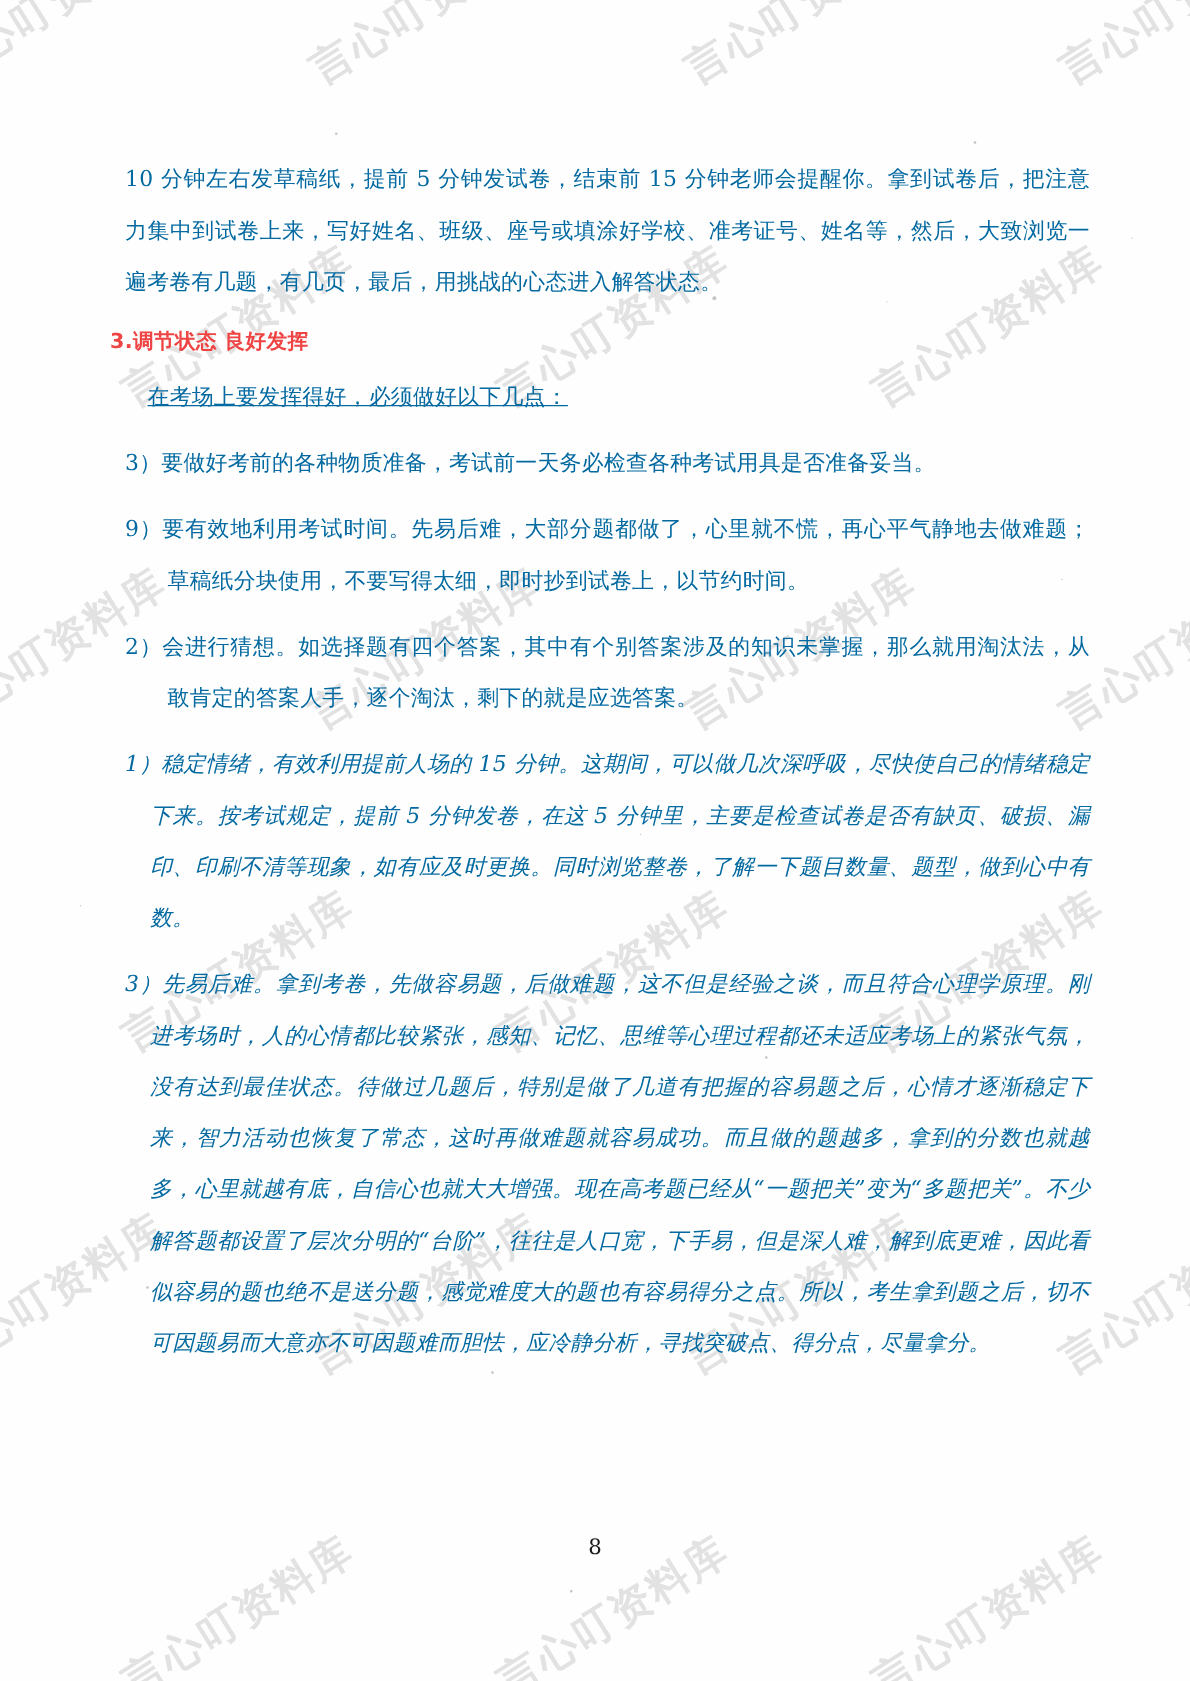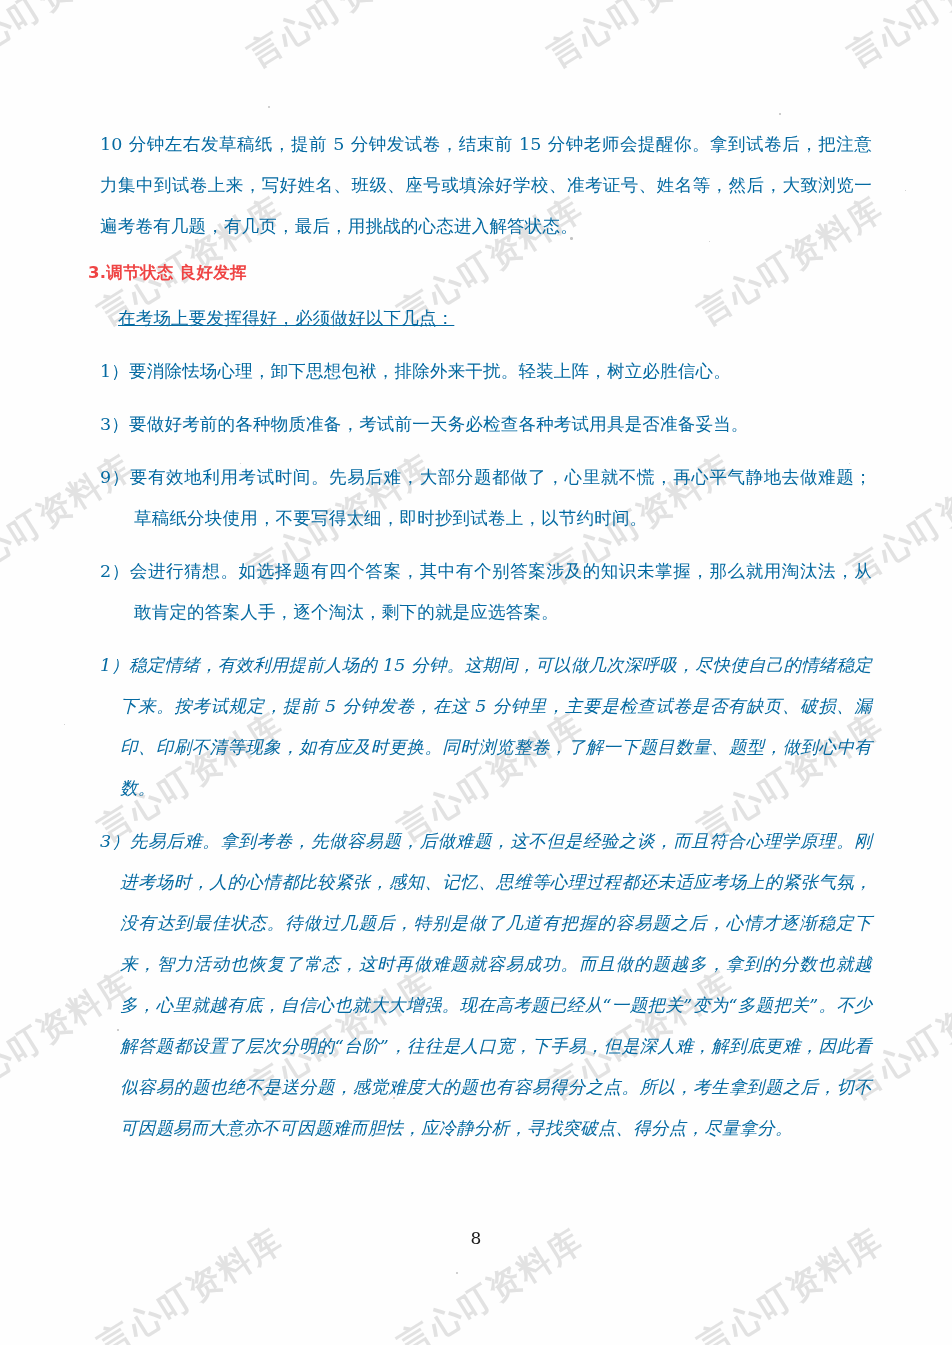--- a/index.html
+++ b/index.html
@@ -143,21 +143,20 @@
       <div class="speckle" style="left: 64px; top: 724px; width: 1.4px; height: 1.4px; opacity: 0.5;"></div>
       <div class="speckle" style="left: 742px; top: 1002px; width: 1.3px; height: 1.3px; opacity: 0.5;"></div>
       <div class="speckle" style="left: 240px; top: 463px; width: 1.3px; height: 1.3px; opacity: 0.5;"></div>
       <div class="speckle" style="left: 512px; top: 667px; width: 1.2px; height: 1.2px; opacity: 0.5;"></div>
     </div>
 
   <div id="content">
       <div class="para">10 分钟左右发草稿纸，提前 5 分钟发试卷，结束前 15 分钟老师会提醒你。拿到试卷后，把注意力集中到试卷上来，写好姓名、班级、座号或填涂好学校、准考证号、姓名等，然后，大致浏览一遍考卷有几题，有几页，最后，用挑战的心态进入解答状态。</div>
       <div class="heading">3.调节状态  良好发挥</div>
       <div class="para indent1">在考场上要发挥得好，必须做好以下几点：</div>
-      <div class="para hang">1）要消除怯场心理，卸下思想包袱，排除外来干扰。轻装上阵，树立必胜信心。</div>
       <div class="para hang">3）要做好考前的各种物质准备，考试前一天务必检查各种考试用具是否准备妥当。</div>
       <div class="para hang">9）要有效地利用考试时间。先易后难，大部分题都做了，心里就不慌，再心平气静地去做难题；草稿纸分块使用，不要写得太细，即时抄到试卷上，以节约时间。</div>
       <div class="para hang">2）会进行猜想。如选择题有四个答案，其中有个别答案涉及的知识未掌握，那么就用淘汰法，从敢肯定的答案人手，逐个淘汰，剩下的就是应选答案。</div>
       <div class="para hang2">1）稳定情绪，有效利用提前人场的 15 分钟。这期间，可以做几次深呼吸，尽快使自己的情绪稳定下来。按考试规定，提前 5 分钟发卷，在这 5 分钟里，主要是检查试卷是否有缺页、破损、漏 印、印刷不清等现象，如有应及时更换。同时浏览整卷，了解一下题目数量、题型，做到心中有数。</div>
       <div class="para hang2">3）先易后难。拿到考卷，先做容易题，后做难题，这不但是经验之谈，而且符合心理学原理。刚进考场时，人的心情都比较紧张，感知、记忆、思维等心理过程都还未适应考场上的紧张气氛，没有达到最佳状态。待做过几题后，特别是做了几道有把握的容易题之后，心情才逐渐稳定下来，智力活动也恢复了常态，这时再做难题就容易成功。而且做的题越多，拿到的分数也就越多，心里就越有底，自信心也就大大增强。现在高考题已经从“一题把关”变为“多题把关”。不少解答题都设置了层次分明的“台阶”，往往是人口宽，下手易，但是深人难，解到底更难，因此看似容易的题也绝不是送分题，感觉难度大的题也有容易得分之点。所以，考生拿到题之后，切不可因题易而大意亦不可因题难而胆怯，应冷静分析，寻找突破点、得分点，尽量拿分。</div>
     </div>
 
   <div class="page-number">8</div>
 
 </div>

